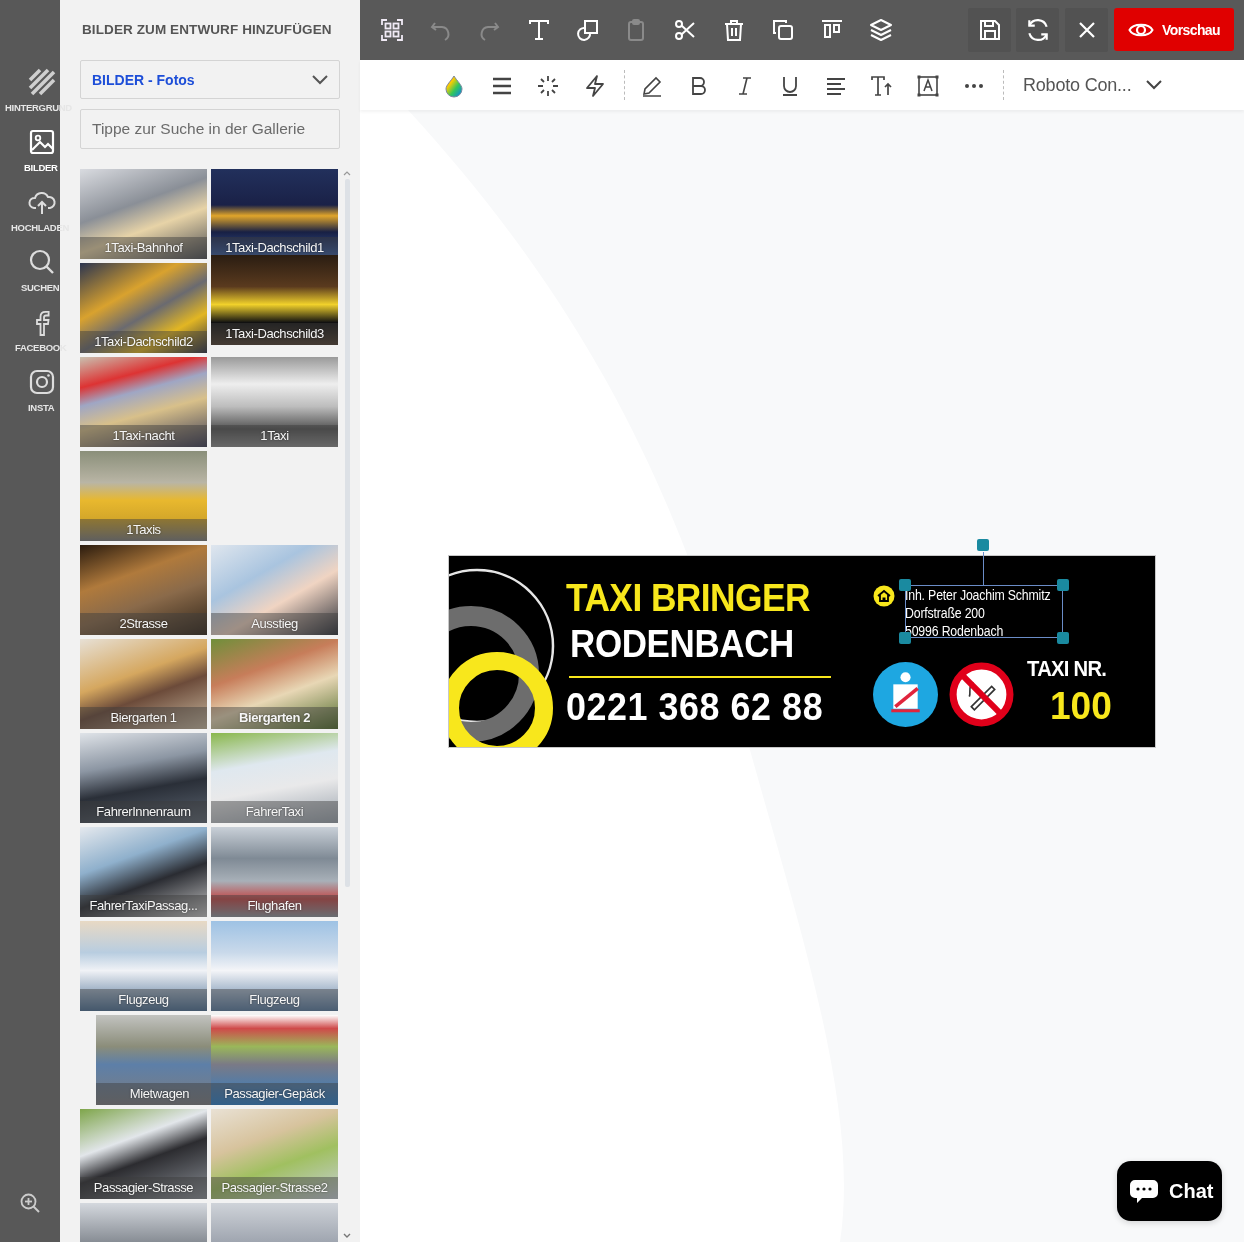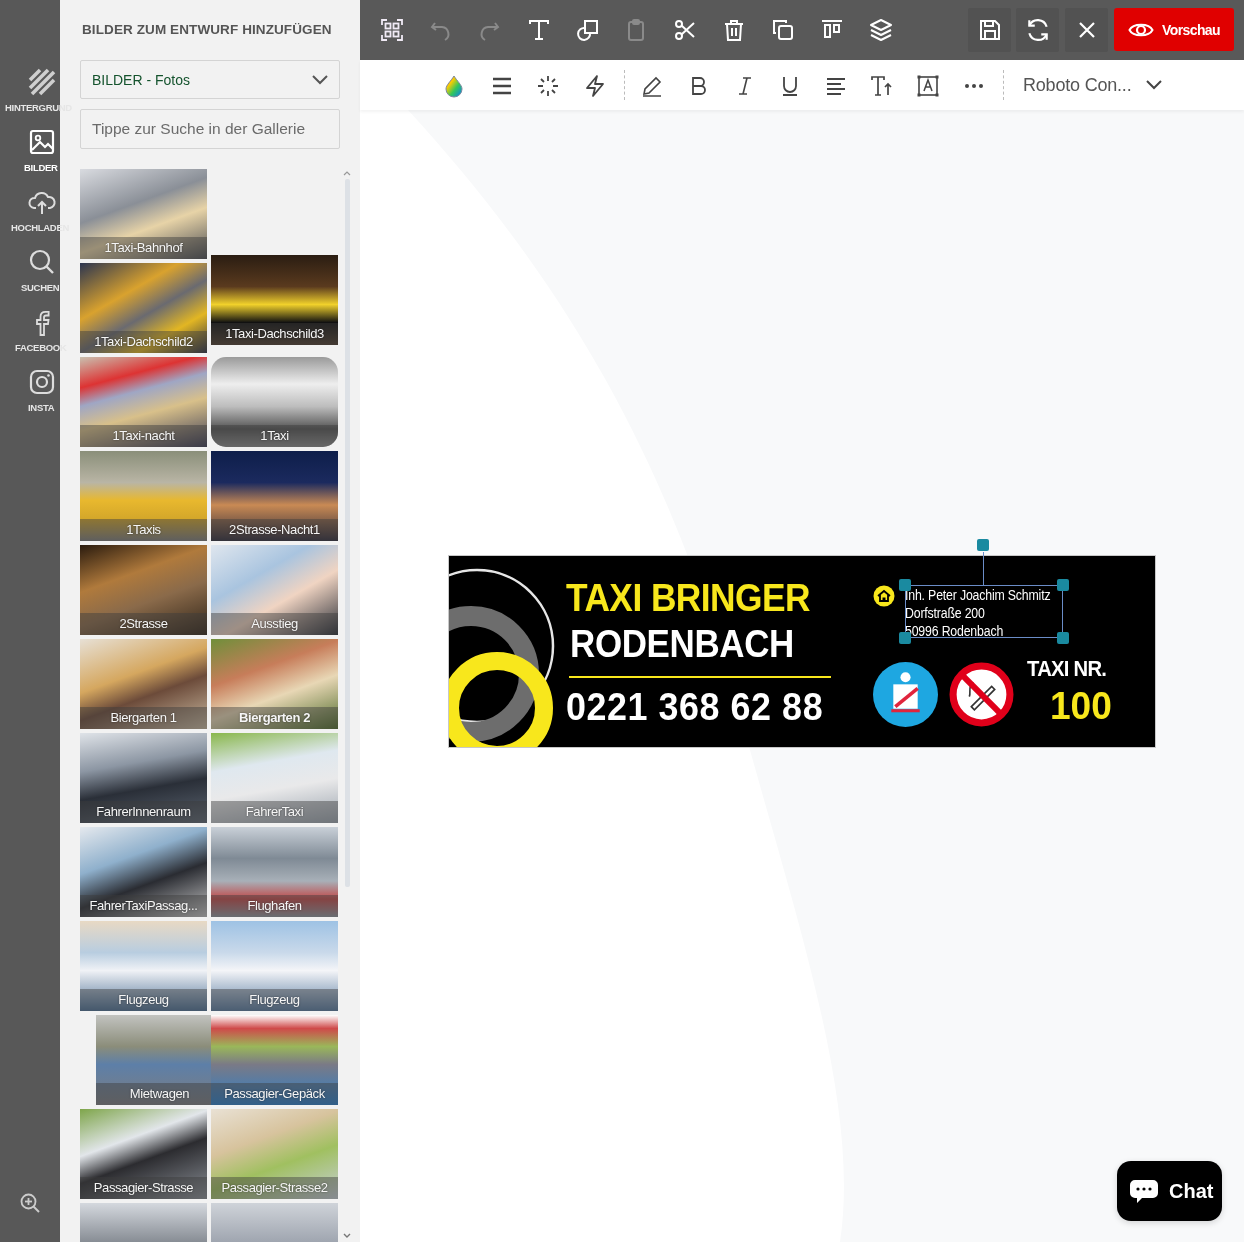--- a/index.html
+++ b/index.html
@@ -10,21 +10,21 @@
   .rail-item { position: absolute; left: 0; width: 80px; text-align: left; color: #e6e6e6; cursor: pointer; }
   .rail-item .ico { position: absolute; left: 28px; width: 28px; height: 28px; transform: translateX(-50%); }
   .rail-item .lbl { position: absolute; top: 34px; left: 0; width: 90px; font-size: 9.5px; font-weight: bold; letter-spacing: -0.3px; white-space: nowrap; overflow: hidden; padding-left: 5px; }
   .rail-item.active .lbl { color: #fff; padding-left: 24px; }
   .zoom-btn { position: absolute; left: 19px; top: 1192px; width: 22px; height: 22px; cursor: pointer; }
 
   
   .panel { position: absolute; left: 60px; top: 0; width: 300px; height: 1242px; background: #f2f2f2; z-index: 1; }
   .panel-title { position: absolute; left: 22px; top: 22px; font-size: 13.5px; font-weight: bold; color: #555; letter-spacing: 0.1px; }
   .select { position: absolute; left: 20px; top: 60px; width: 260px; height: 39px; border: 1px solid #d4d4d4; border-radius: 2px; background: #f2f2f2; cursor: pointer; }
-  .select .val { position: absolute; left: 11px; top: 11px; font-size: 14px; color: #14532d; font-weight: normal; }
+  .select .val { position: absolute; left: 11px; top: 11px; font-size: 14px; color: #1d4ed8; font-weight: bold; }
   .select .chev { position: absolute; right: 10px; top: 11px; width: 18px; height: 16px; }
   .search { position: absolute; left: 20px; top: 109px; width: 260px; height: 40px; border: 1px solid #d4d4d4; border-radius: 2px; background: #f2f2f2; font-size: 15.5px; color: #666; padding-left: 11px; font-family: "Liberation Sans", sans-serif; outline: none; }
   .search::placeholder { color: #6b6b6b; }
 
   .grid { position: absolute; left: 20px; top: 169px; width: 260px; height: 1073px; overflow: hidden; }
   .thumb { position: absolute; width: 127px; height: 90px; overflow: hidden; cursor: pointer; }
   .thumb .img { position: absolute; inset: 0; }
   .thumb .cap { position: absolute; left: 0; right: 0; bottom: 0; height: 22px; background: rgba(60,60,60,0.45); color: #f6f6f6; font-size: 13px; text-align: center; line-height: 22px; white-space: nowrap; overflow: hidden; letter-spacing: -0.4px; text-shadow: 0 0 2px rgba(0,0,0,0.5); margin-top: 34px; }
 
   .scrollbar { position: absolute; left: 282px; top: 169px; width: 10px; height: 1073px; cursor: pointer; }
@@ -140,43 +140,43 @@
         <path d="M2 4 L9 11 L16 4" fill="none" stroke="#555" stroke-width="2"></path>
       </svg>
   </div>
   <input class="search" type="text" placeholder="Tippe zur Suche in der Gallerie" style="">
 
   <div class="grid" id="grid">
       <div class="thumb" style="left: 0px; top: 0px;">
         <div class="img" style="background: linear-gradient(160deg, rgb(217, 219, 224) 0%, rgb(138, 143, 151) 40%, rgb(231, 211, 167) 62%, rgb(74, 76, 82) 100%);"></div>
         <div class="cap">1Taxi-Bahnhof</div>
       </div>
+      <div class="thumb" style="left: 131px; top: 0px;">
+        <div class="img" style="background: linear-gradient(rgb(34, 48, 92) 0%, rgb(26, 33, 71) 40%, rgb(224, 165, 42) 52%, rgb(24, 32, 68) 70%, rgb(59, 95, 163) 100%);"></div>
+        <div class="cap">1Taxi-Dachschild1</div>
+      </div>
       <div class="thumb" style="left: 0px; top: 94px;">
         <div class="img" style="background: linear-gradient(150deg, rgb(44, 53, 80) 0%, rgb(217, 162, 46) 35%, rgb(106, 106, 112) 55%, rgb(226, 182, 35) 75%, rgb(42, 47, 68) 100%);"></div>
         <div class="cap">1Taxi-Dachschild2</div>
       </div>
       <div class="thumb" style="left: 131px; top: 86px;">
         <div class="img" style="background: linear-gradient(rgb(42, 29, 18) 0%, rgb(90, 58, 30) 35%, rgb(241, 209, 43) 55%, rgb(17, 17, 17) 75%, rgb(75, 59, 44) 100%);"></div>
         <div class="cap">1Taxi-Dachschild3</div>
       </div>
       <div class="thumb" style="left: 0px; top: 188px;">
         <div class="img" style="background: linear-gradient(165deg, rgb(201, 192, 176) 0%, rgb(221, 51, 51) 25%, rgb(159, 166, 196) 40%, rgb(216, 192, 138) 60%, rgb(60, 60, 85) 100%);"></div>
         <div class="cap">1Taxi-nacht</div>
       </div>
-      <div class="thumb" style="left: 131px; top: 188px; border-radius: 15px;">
+      <div class="thumb" style="left: 131px; top: 188px;">
         <div class="img" style="background: linear-gradient(rgb(154, 154, 154) 0%, rgb(238, 238, 238) 30%, rgb(189, 189, 189) 55%, rgb(85, 85, 85) 80%, rgb(141, 141, 141) 100%);"></div>
         <div class="cap">1Taxi</div>
       </div>
       <div class="thumb" style="left: 0px; top: 282px;">
         <div class="img" style="background: linear-gradient(rgb(138, 143, 122) 0%, rgb(185, 181, 165) 35%, rgb(232, 184, 46) 55%, rgb(212, 167, 42) 75%, rgb(124, 124, 124) 100%);"></div>
         <div class="cap">1Taxis</div>
-      </div>
-      <div class="thumb" style="left: 131px; top: 282px;">
-        <div class="img" style="background: linear-gradient(rgb(14, 30, 74) 0%, rgb(27, 42, 94) 35%, rgb(201, 138, 84) 60%, rgb(45, 43, 58) 100%);"></div>
-        <div class="cap">2Strasse-Nacht1</div>
       </div>
       <div class="thumb" style="left: 0px; top: 376px;">
         <div class="img" style="background: linear-gradient(160deg, rgb(42, 27, 14) 0%, rgb(176, 122, 60) 35%, rgb(138, 106, 74) 60%, rgb(48, 36, 24) 100%);"></div>
         <div class="cap">2Strasse</div>
       </div>
       <div class="thumb" style="left: 131px; top: 376px;">
         <div class="img" style="background: linear-gradient(150deg, rgb(223, 230, 238) 0%, rgb(169, 196, 223) 35%, rgb(240, 212, 194) 60%, rgb(43, 47, 56) 100%);"></div>
         <div class="cap">Ausstieg</div>
       </div>
       <div class="thumb" style="left: 0px; top: 470px;">

